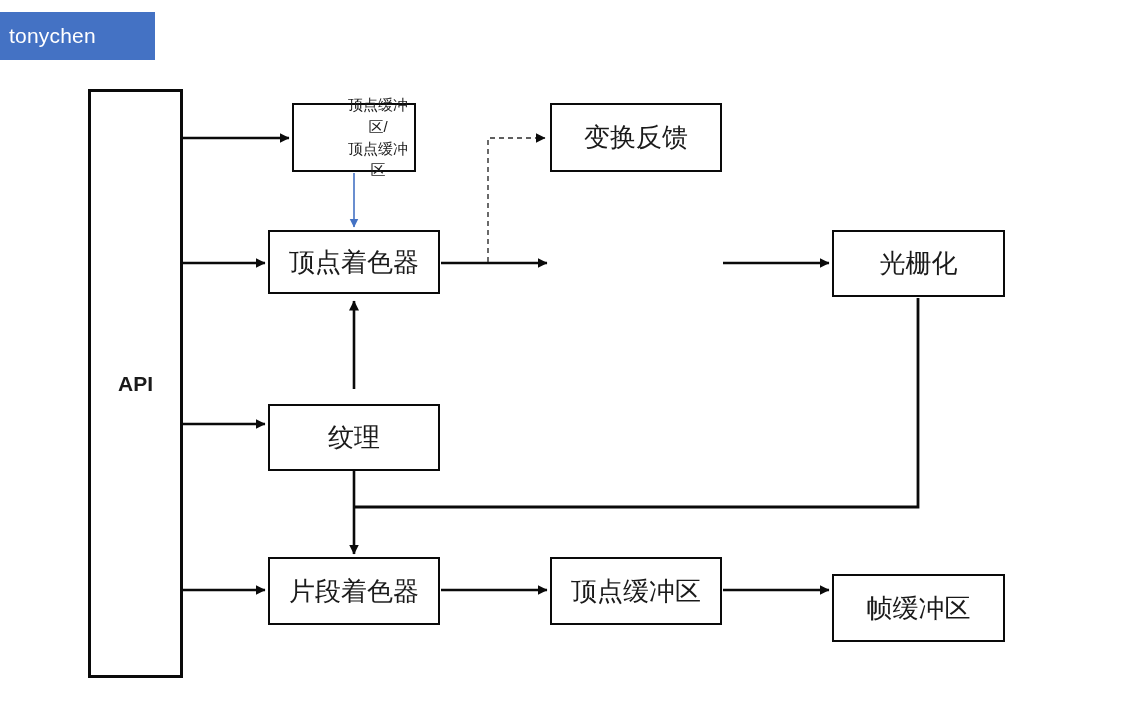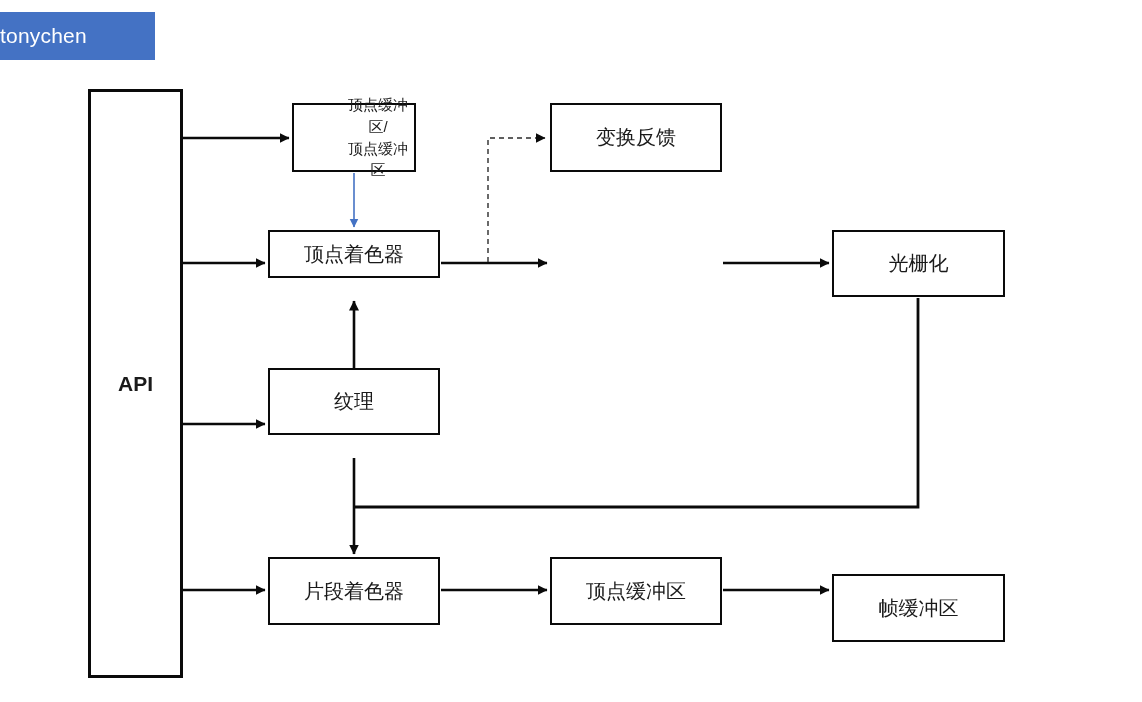--- a/index.html
+++ b/index.html
@@ -22,58 +22,59 @@
   }
 
   .banner {
     position: absolute;
     left: 0; top: 12px;
     width: 155px; height: 48px;
     background: #4472C4;
     color: #ffffff;
     display: flex;
     align-items: center;
+    padding-left: 9px;
     font-size: 21px;
     letter-spacing: 0.2px;
   }
 
   .node {
     position: absolute;
     background: #ffffff;
     border: 2.5px solid #0a0a0a;
     display: flex;
     align-items: center;
     justify-content: center;
     text-align: center;
     color: #1a1a1a;
-    font-size: 20px;
+    font-size: 26px;
   }
 
   .node.api-box {
     left: 88px; top: 89px;
     width: 95px; height: 589px;
     border-width: 3px;
     font-weight: bold;
     font-size: 21px;
   }
 
   .node.two-line {
     flex-direction: column;
     font-size: 15px;
     line-height: 1.45;
     padding-left: 48px;
   }
 
   
   .vertex-buffer   { left: 292px; top: 103px; width: 124px; height: 69px; }
   .transform-fb    { left: 550px; top: 103px; width: 172px; height: 69px; }
-  .vertex-shader   { left: 268px; top: 230px; width: 172px; height: 48px; }
+  .vertex-shader   { left: 268px; top: 230px; width: 172px; height: 64px; }
   .primitive-asm   { left: 550px; top: 230px; width: 172px; height: 67px; }
   .rasterization   { left: 832px; top: 230px; width: 173px; height: 67px; }
-  .texture         { left: 268px; top: 368px; width: 172px; height: 67px; }
+  .texture         { left: 268px; top: 404px; width: 172px; height: 67px; }
   .fragment-shader { left: 268px; top: 557px; width: 172px; height: 68px; }
   .per-fragment    { left: 550px; top: 557px; width: 172px; height: 68px; }
   .framebuffer     { left: 832px; top: 557px; width: 173px; height: 68px; margin-top: 17px; }
 </style>
 </head>
 <body>
 
 <div class="canvas">
 
   <svg class="edges" viewBox="0 0 1142 702">

